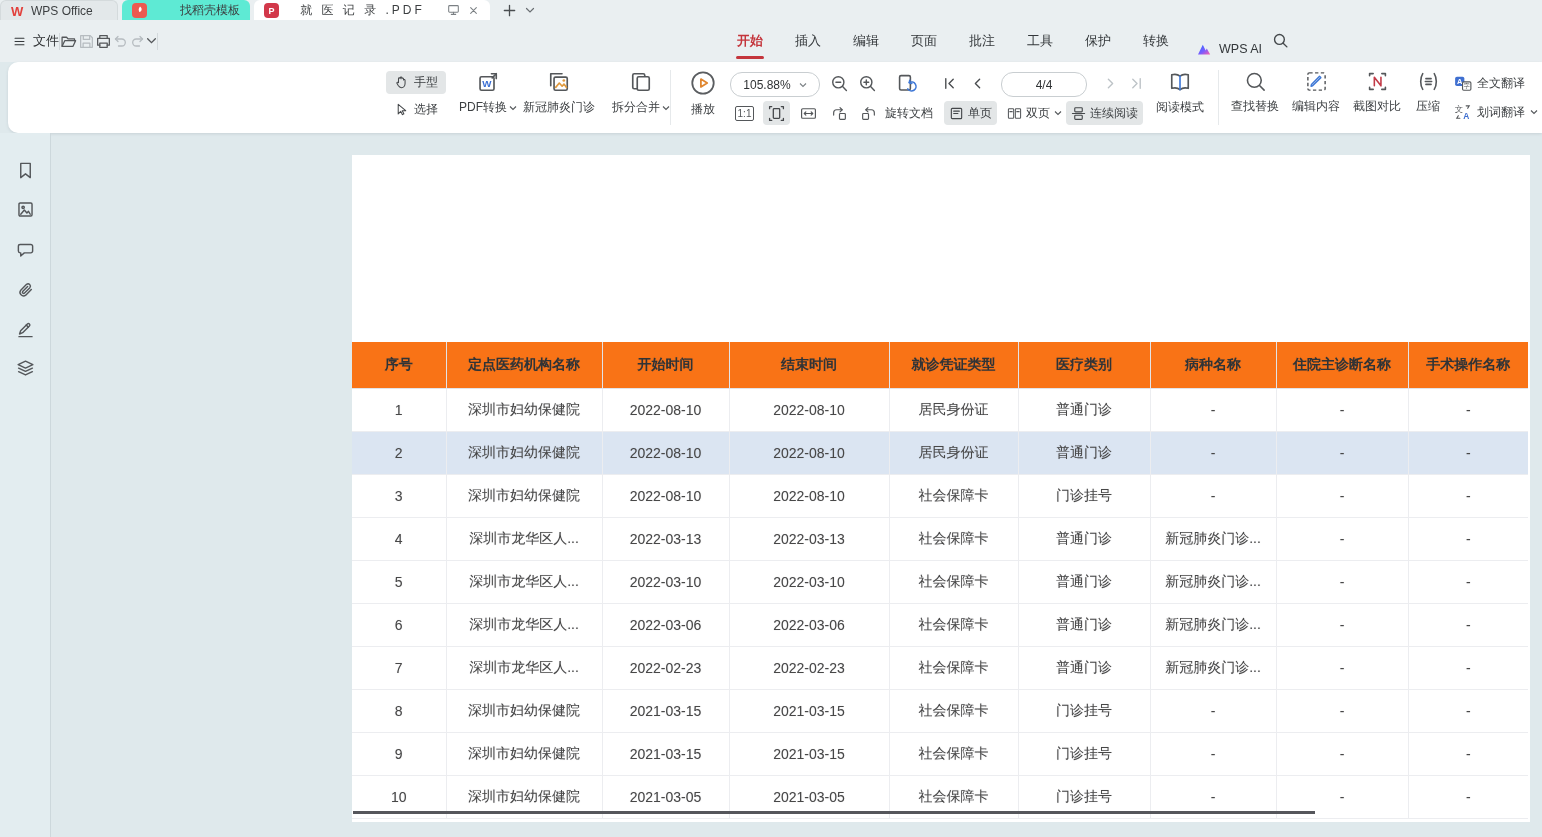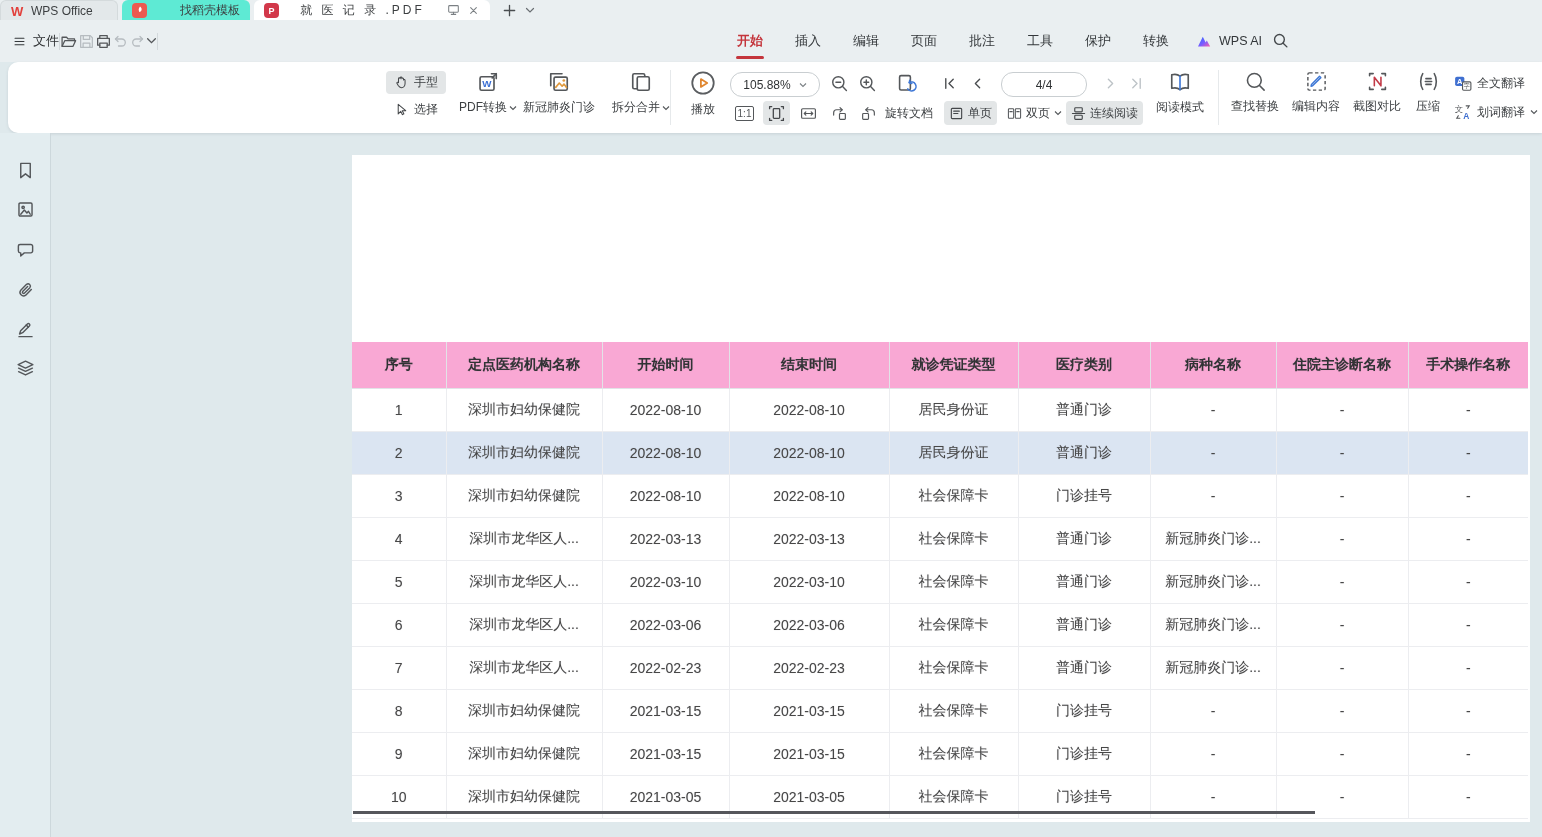--- a/index.html
+++ b/index.html
@@ -21,21 +21,21 @@
   .sq-ic{width:15px;height:15px;border-radius:4px;display:flex;align-items:center;justify-content:center;flex:0 0 auto;}
   
   .menubar{position:absolute;left:0;top:20px;width:100%;height:42px;background:#eaeff1;}
   .menu-left{position:absolute;left:12px;top:0;height:42px;display:flex;align-items:center;}
   .file-btn{display:flex;align-items:center;gap:6px;font-size:13px;color:#2f3234;}
   .mdiv{width:1px;height:17px;background:#d3d9dc;}
   .rtabs{position:absolute;left:735px;top:0;height:42px;display:flex;align-items:center;gap:28px;}
   .rtab{font-size:13px;color:#33373a;position:relative;padding:0 2px;white-space:nowrap;cursor:default;}
   .rtab.active{color:#c4353c;font-weight:bold;}
   .rtab.active::after{content:"";position:absolute;left:50%;transform:translateX(-50%);bottom:-9px;width:28px;height:3px;border-radius:2px;background:#c4353c;}
-  .wpsai{position:absolute;left:1196px;top:0;height:42px;display:flex;align-items:center;gap:6px;font-size:12.5px;color:#33373a;}
+  .wpsai{position:absolute;left:1196px;top:8px;height:42px;display:flex;align-items:center;gap:6px;font-size:12.5px;color:#33373a;}
   .menusearch{position:absolute;left:1272px;top:12px;}
   
   .ribbon{position:absolute;left:8px;top:62px;right:0;height:71px;background:#ffffff;border-radius:10px 0 0 10px;box-shadow:0 1px 3px rgba(110,125,135,.2);}
   .rlabel{font-size:12px;color:#3d4043;white-space:nowrap;}
   .pill{background:#e3e6e7;border-radius:4px;}
   .g-select{position:absolute;left:378px;top:9px;display:flex;flex-direction:column;gap:4px;}
   .g-select .srow{display:flex;align-items:center;gap:5px;padding:3px 8px;border-radius:4px;}
   .bigbtn{position:absolute;top:6px;display:flex;flex-direction:column;align-items:center;gap:5px;padding-top:2px;}
   .bigbtn .lblrow{display:flex;align-items:center;gap:2px;}
   .vdiv{position:absolute;top:8px;width:1px;height:55px;background:#e6e9eb;}
@@ -46,21 +46,21 @@
   .onetoone{width:17px;height:13px;border:1.2px solid #54575a;border-radius:2px;font-size:10px;font-weight:normal;color:#54575a;display:flex;align-items:center;justify-content:center;letter-spacing:0;}
   .stack-tr{position:absolute;left:1446px;display:flex;align-items:center;gap:5px;}
   
   .sidebar{position:absolute;left:0;top:133px;width:50px;bottom:0;background:#e3edf0;}
   .sidebar-div{position:absolute;left:50px;top:133px;bottom:0;width:1px;background:#cdd8dc;}
   .sbicon{position:absolute;left:13px;width:24px;height:24px;display:flex;align-items:center;justify-content:center;}
   
   .page{position:absolute;left:352px;top:155px;width:1178px;height:667px;background:#ffffff;}
   .doc-table{border-collapse:collapse;table-layout:fixed;width:1176px;position:absolute;left:0;top:187px;
     font-size:14px;color:#474747;text-shadow:0 0 1px rgba(90,90,100,.28);}
-  .doc-table th{background:#f9a8d4;font-weight:bold;color:#313335;height:46px;border-right:1px solid #e2e3e7;border-bottom:1px solid #e2e3e7;text-align:center;padding:0 4px;overflow:hidden;white-space:nowrap;}
+  .doc-table th{background:#f97316;font-weight:bold;color:#313335;height:46px;border-right:1px solid #e2e3e7;border-bottom:1px solid #e2e3e7;text-align:center;padding:0 4px;overflow:hidden;white-space:nowrap;}
   .doc-table td{height:42px;text-align:center;border-right:1px solid #ecedf0;border-bottom:1px solid #ecedf0;padding:0 4px;overflow:hidden;white-space:nowrap;}
   .doc-table th:last-child,.doc-table td:last-child{border-right:none;}
   .doc-table tr.hl td{background:#dbe5f2;}
   .darkline{position:absolute;left:1px;top:656px;width:962px;height:2.5px;background:#55565b;}
 </style>
 </head>
 <body>
 
 <div class="titlebar">
   <div class="tab tab-wps">

